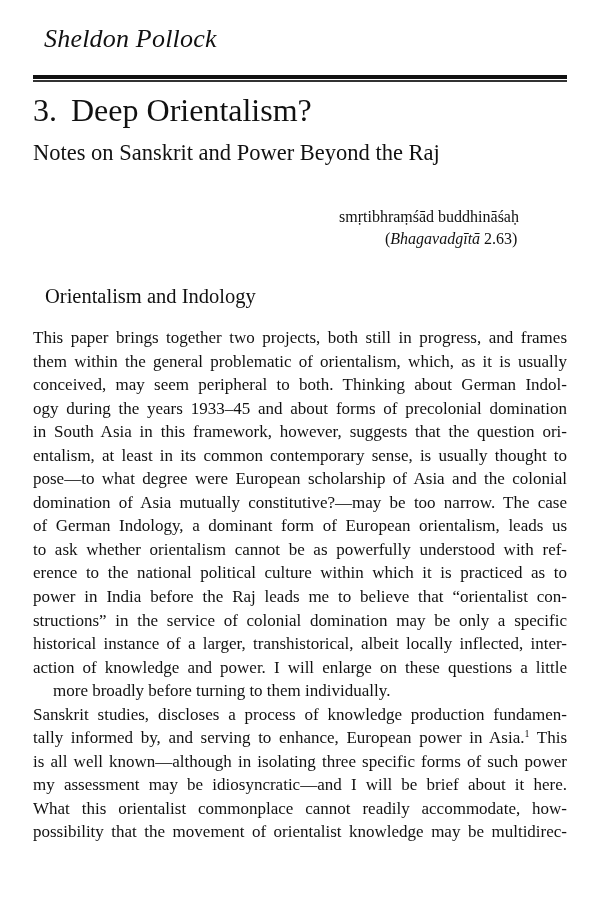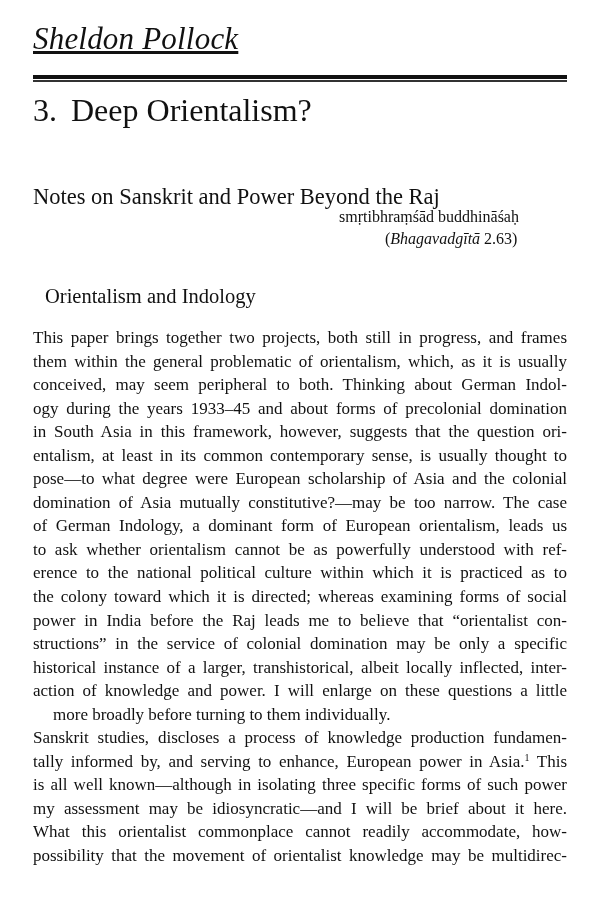--- a/index.html
+++ b/index.html
@@ -16,28 +16,27 @@
       font-family: "Liberation Serif", "DejaVu Serif", serif;
     }
     .page {
       position: absolute;
       left: 33px;
       top: 0;
       width: 534px;
     }
     .author {
       position: absolute;
-      left: 0;
+      left: 11px;
       top: 22px;
       font-style: italic;
-      font-size: 31px;
+      font-size: 26px;
       line-height: 34px;
       letter-spacing: 0.2px;
       white-space: nowrap;
-      text-decoration: underline;
     }
     .rule {
       position: absolute;
       left: 0;
       top: 75px;
       width: 534px;
     }
     .rule .thick {
       height: 4px;
       background: #111;
@@ -62,21 +61,20 @@
       display: inline-block;
       margin-right: 14px;
     }
     .subtitle {
       position: absolute;
       left: 0;
       top: 139px;
       font-size: 22.5px;
       line-height: 28px;
       white-space: nowrap;
-      margin-top: 44px;
     }
     .epigraph {
       position: absolute;
       left: 306px;
       top: 206px;
       font-size: 16px;
       line-height: 22px;
       white-space: nowrap;
     }
     .epigraph .source {
@@ -155,21 +153,20 @@
       <span class="line">them within the general problematic of orientalism, which, as it is usually</span>
       <span class="line">conceived, may seem peripheral to both. Thinking about German Indol-</span>
       <span class="line">ogy during the years 1933–45 and about forms of precolonial domination</span>
       <span class="line">in South Asia in this framework, however, suggests that the question ori-</span>
       <span class="line">entalism, at least in its common contemporary sense, is usually thought to</span>
       <span class="line">pose—to what degree were European scholarship of Asia and the colonial</span>
       <span class="line">domination of Asia mutually constitutive?—may be too narrow. The case</span>
       <span class="line">of German Indology, a dominant form of European orientalism, leads us</span>
       <span class="line">to ask whether orientalism cannot be as powerfully understood with ref-</span>
       <span class="line">erence to the national political culture within which it is practiced as to</span>
-      <span class="line">the colony toward which it is directed; whereas examining forms of social</span>
       <span class="line">power in India before the Raj leads me to believe that “orientalist con-</span>
       <span class="line">structions” in the service of colonial domination may be only a specific</span>
       <span class="line">historical instance of a larger, transhistorical, albeit locally inflected, inter-</span>
       <span class="line">action of knowledge and power. I will enlarge on these questions a little</span>
       <span class="line last">more broadly before turning to them individually.</span>
     </div>
     <div>
       <span class="line">Sanskrit studies, discloses a process of knowledge production fundamen-</span>
       <span class="line"><span>tally informed by, and serving to enhance, European power in Asia.</span><sup class="fn">1</sup><span> This</span></span>
       <span class="line">is all well known—although in isolating three specific forms of such power</span>

